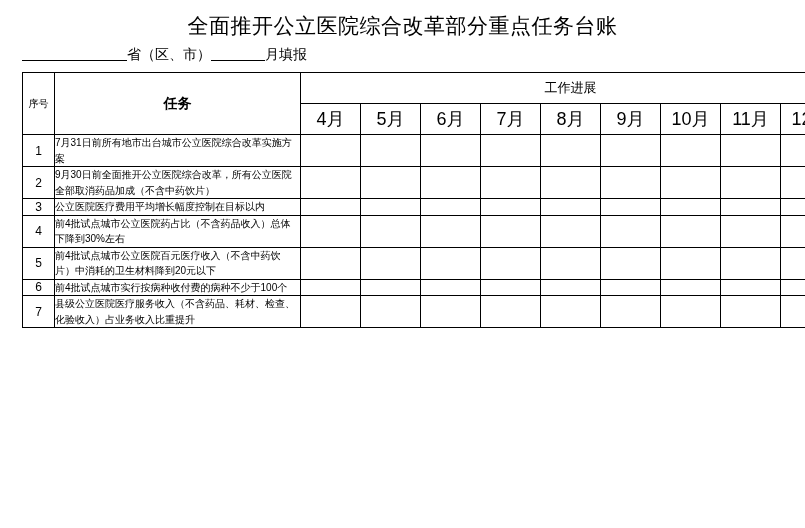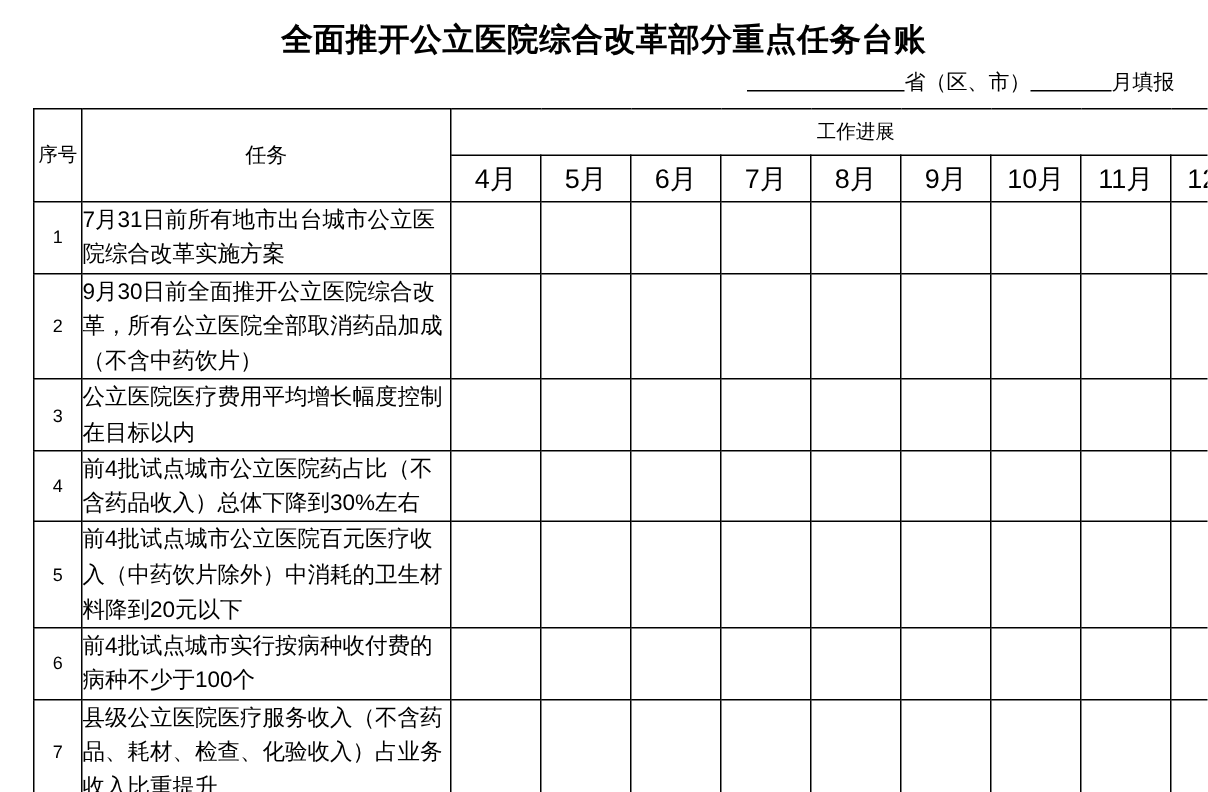--- a/index.html
+++ b/index.html
@@ -17,28 +17,28 @@
   .page {
     width: 805px;
     height: 528px;
     position: relative;
     box-sizing: border-box;
     padding: 0 22px;
   }
   .doc-title {
     text-align: center;
     font-family: "Liberation Sans", sans-serif;
-    font-weight: bold;
+    font-weight: normal;
     font-size: 21px;
     letter-spacing: 0.5px;
     margin-top: 12px;
     margin-bottom: 6px;
   }
   .subtitle-row {
-    text-align: right;
+    text-align: left;
     font-size: 14px;
     font-family: Liberation Serif, serif;
     margin-bottom: 8px;
     white-space: nowrap;
   }
   .subtitle-row .blank-long {
     display: inline-block;
     width: 105px;
     border-bottom: 1px solid #000;
     height: 13px;
@@ -62,45 +62,45 @@
     padding: 0;
   }
   th.hdr {
     font-weight: normal;
     font-size: 13px;
     text-align: center;
     vertical-align: middle;
   }
   th.hdr-seq {
     width: 32px;
-    font-size: 13px;
+    font-size: 10px;
     line-height: 1.15;
   }
   th.hdr-task {
     width: 246px;
     font-size: 14px;
-    font-weight: normal;
+    font-weight: bold;
   }
   th.hdr-progress {
     font-size: 13px;
     height: 30px;
   }
   th.hdr-month {
     font-size: 18px;
     height: 30px;
   }
   td.cell-seq {
     width: 32px;
     text-align: center;
     vertical-align: middle;
     font-size: 12px;
   }
   td.cell-task {
     width: 246px;
-    font-size: 15px;
+    font-size: 10px;
     line-height: 1.55;
     padding: 4px 5px 4px 6px;
     vertical-align: middle;
     word-break: break-all;
     margin-left: 32px;
   }
   td.cell-month {
     height: 100%;
   }
   .month-col {
@@ -198,21 +198,21 @@
         <td class="cell-month"></td>
         <td class="cell-month"></td>
         <td class="cell-month"></td>
         <td class="cell-month"></td>
         <td class="cell-month"></td>
         <td class="cell-month"></td>
         <td class="cell-month"></td>
       </tr>
       <tr>
         <td class="cell-seq">5</td>
-        <td class="cell-task">前4批试点城市公立医院百元医疗收入（中药饮片除外）中消耗的卫生材料降到20元以下</td>
+        <td class="cell-task">前4批试点城市公立医院百元医疗收入（不含中药饮片）中消耗的卫生材料降到20元以下</td>
         <td class="cell-month"></td>
         <td class="cell-month"></td>
         <td class="cell-month"></td>
         <td class="cell-month"></td>
         <td class="cell-month"></td>
         <td class="cell-month"></td>
         <td class="cell-month"></td>
         <td class="cell-month"></td>
         <td class="cell-month"></td>
       </tr>

